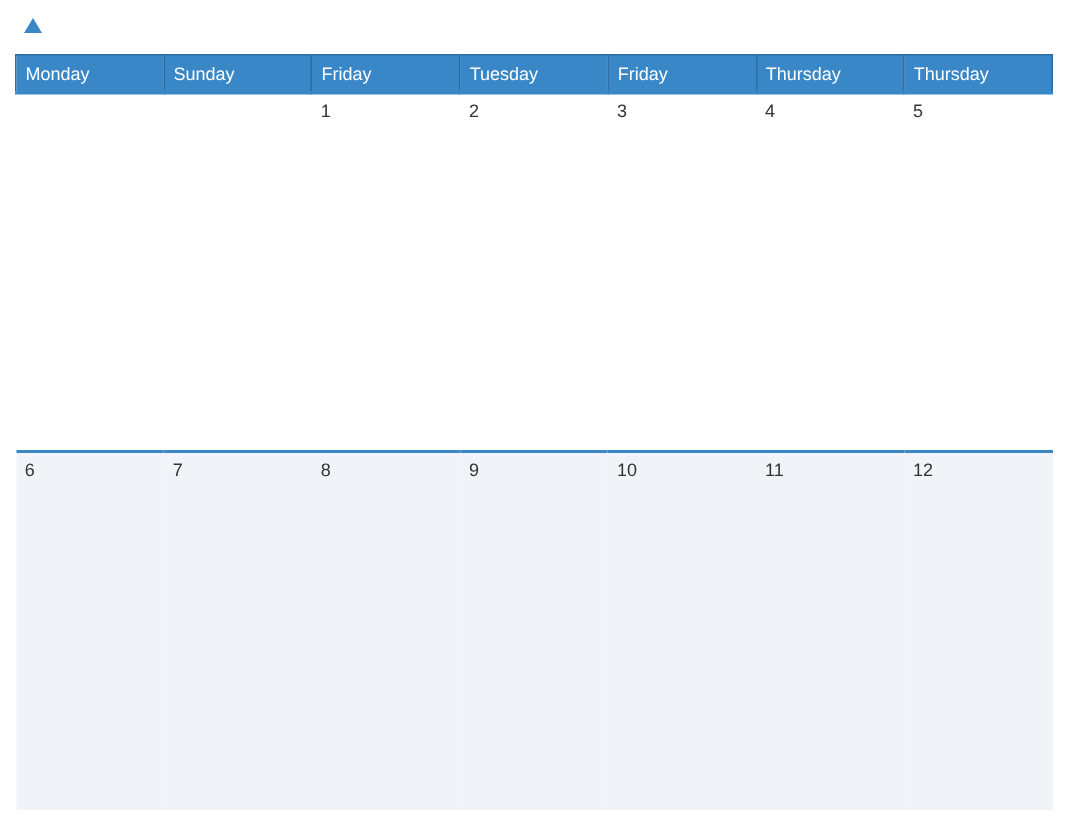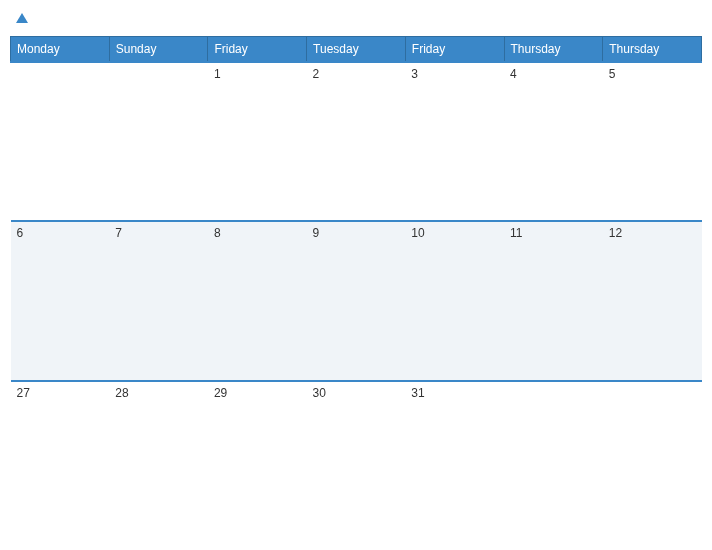--- a/index.html
+++ b/index.html
@@ -163,34 +163,15 @@
           <td>
             <span class="day-number">10</span>
           </td>
           <td>
             <span class="day-number">11</span>
           </td>
           <td>
             <span class="day-number">12</span>
           </td>
         </tr>
-        <tr>
-          <td>
-            <span class="day-number">27</span>
-          </td>
-          <td>
-            <span class="day-number">28</span>
-          </td>
-          <td>
-            <span class="day-number">29</span>
-          </td>
-          <td>
-            <span class="day-number">30</span>
-          </td>
-          <td>
-            <span class="day-number">31</span>
-          </td>
-          <td class="empty-cell"></td>
-          <td class="empty-cell"></td>
-        </tr>
       </tbody>
   </table>
 </div>
 
 </body></html>

